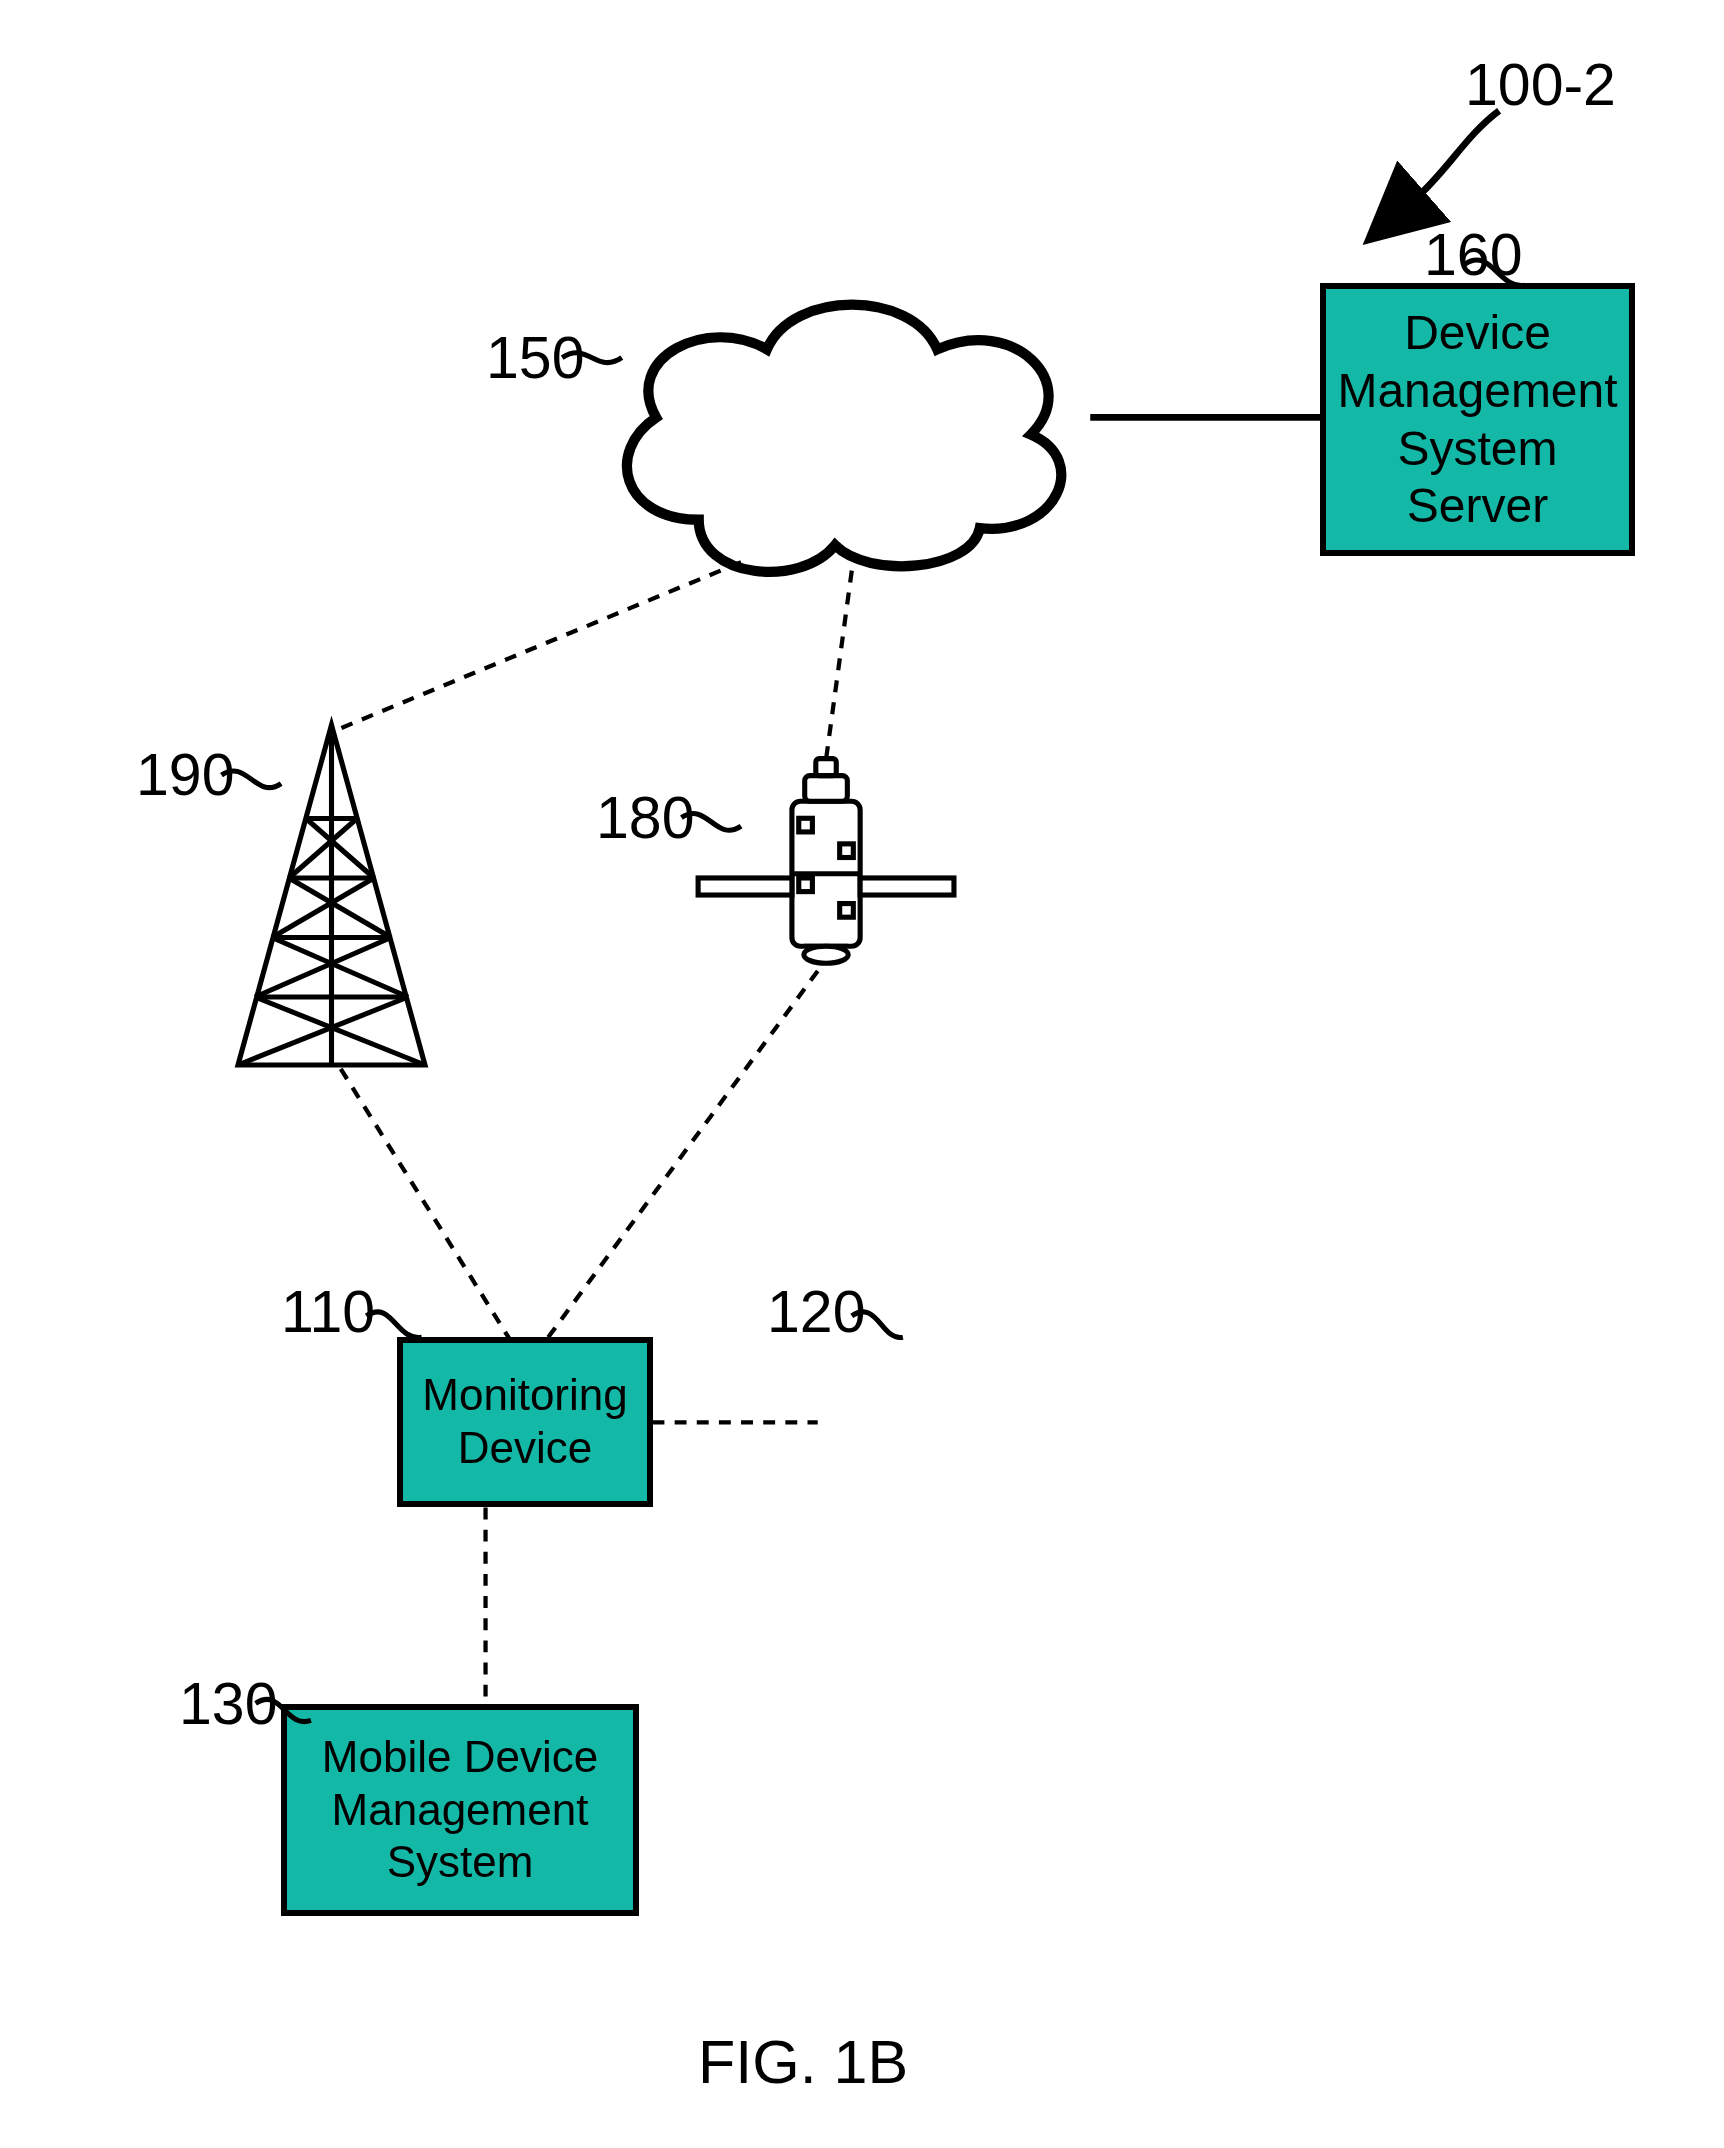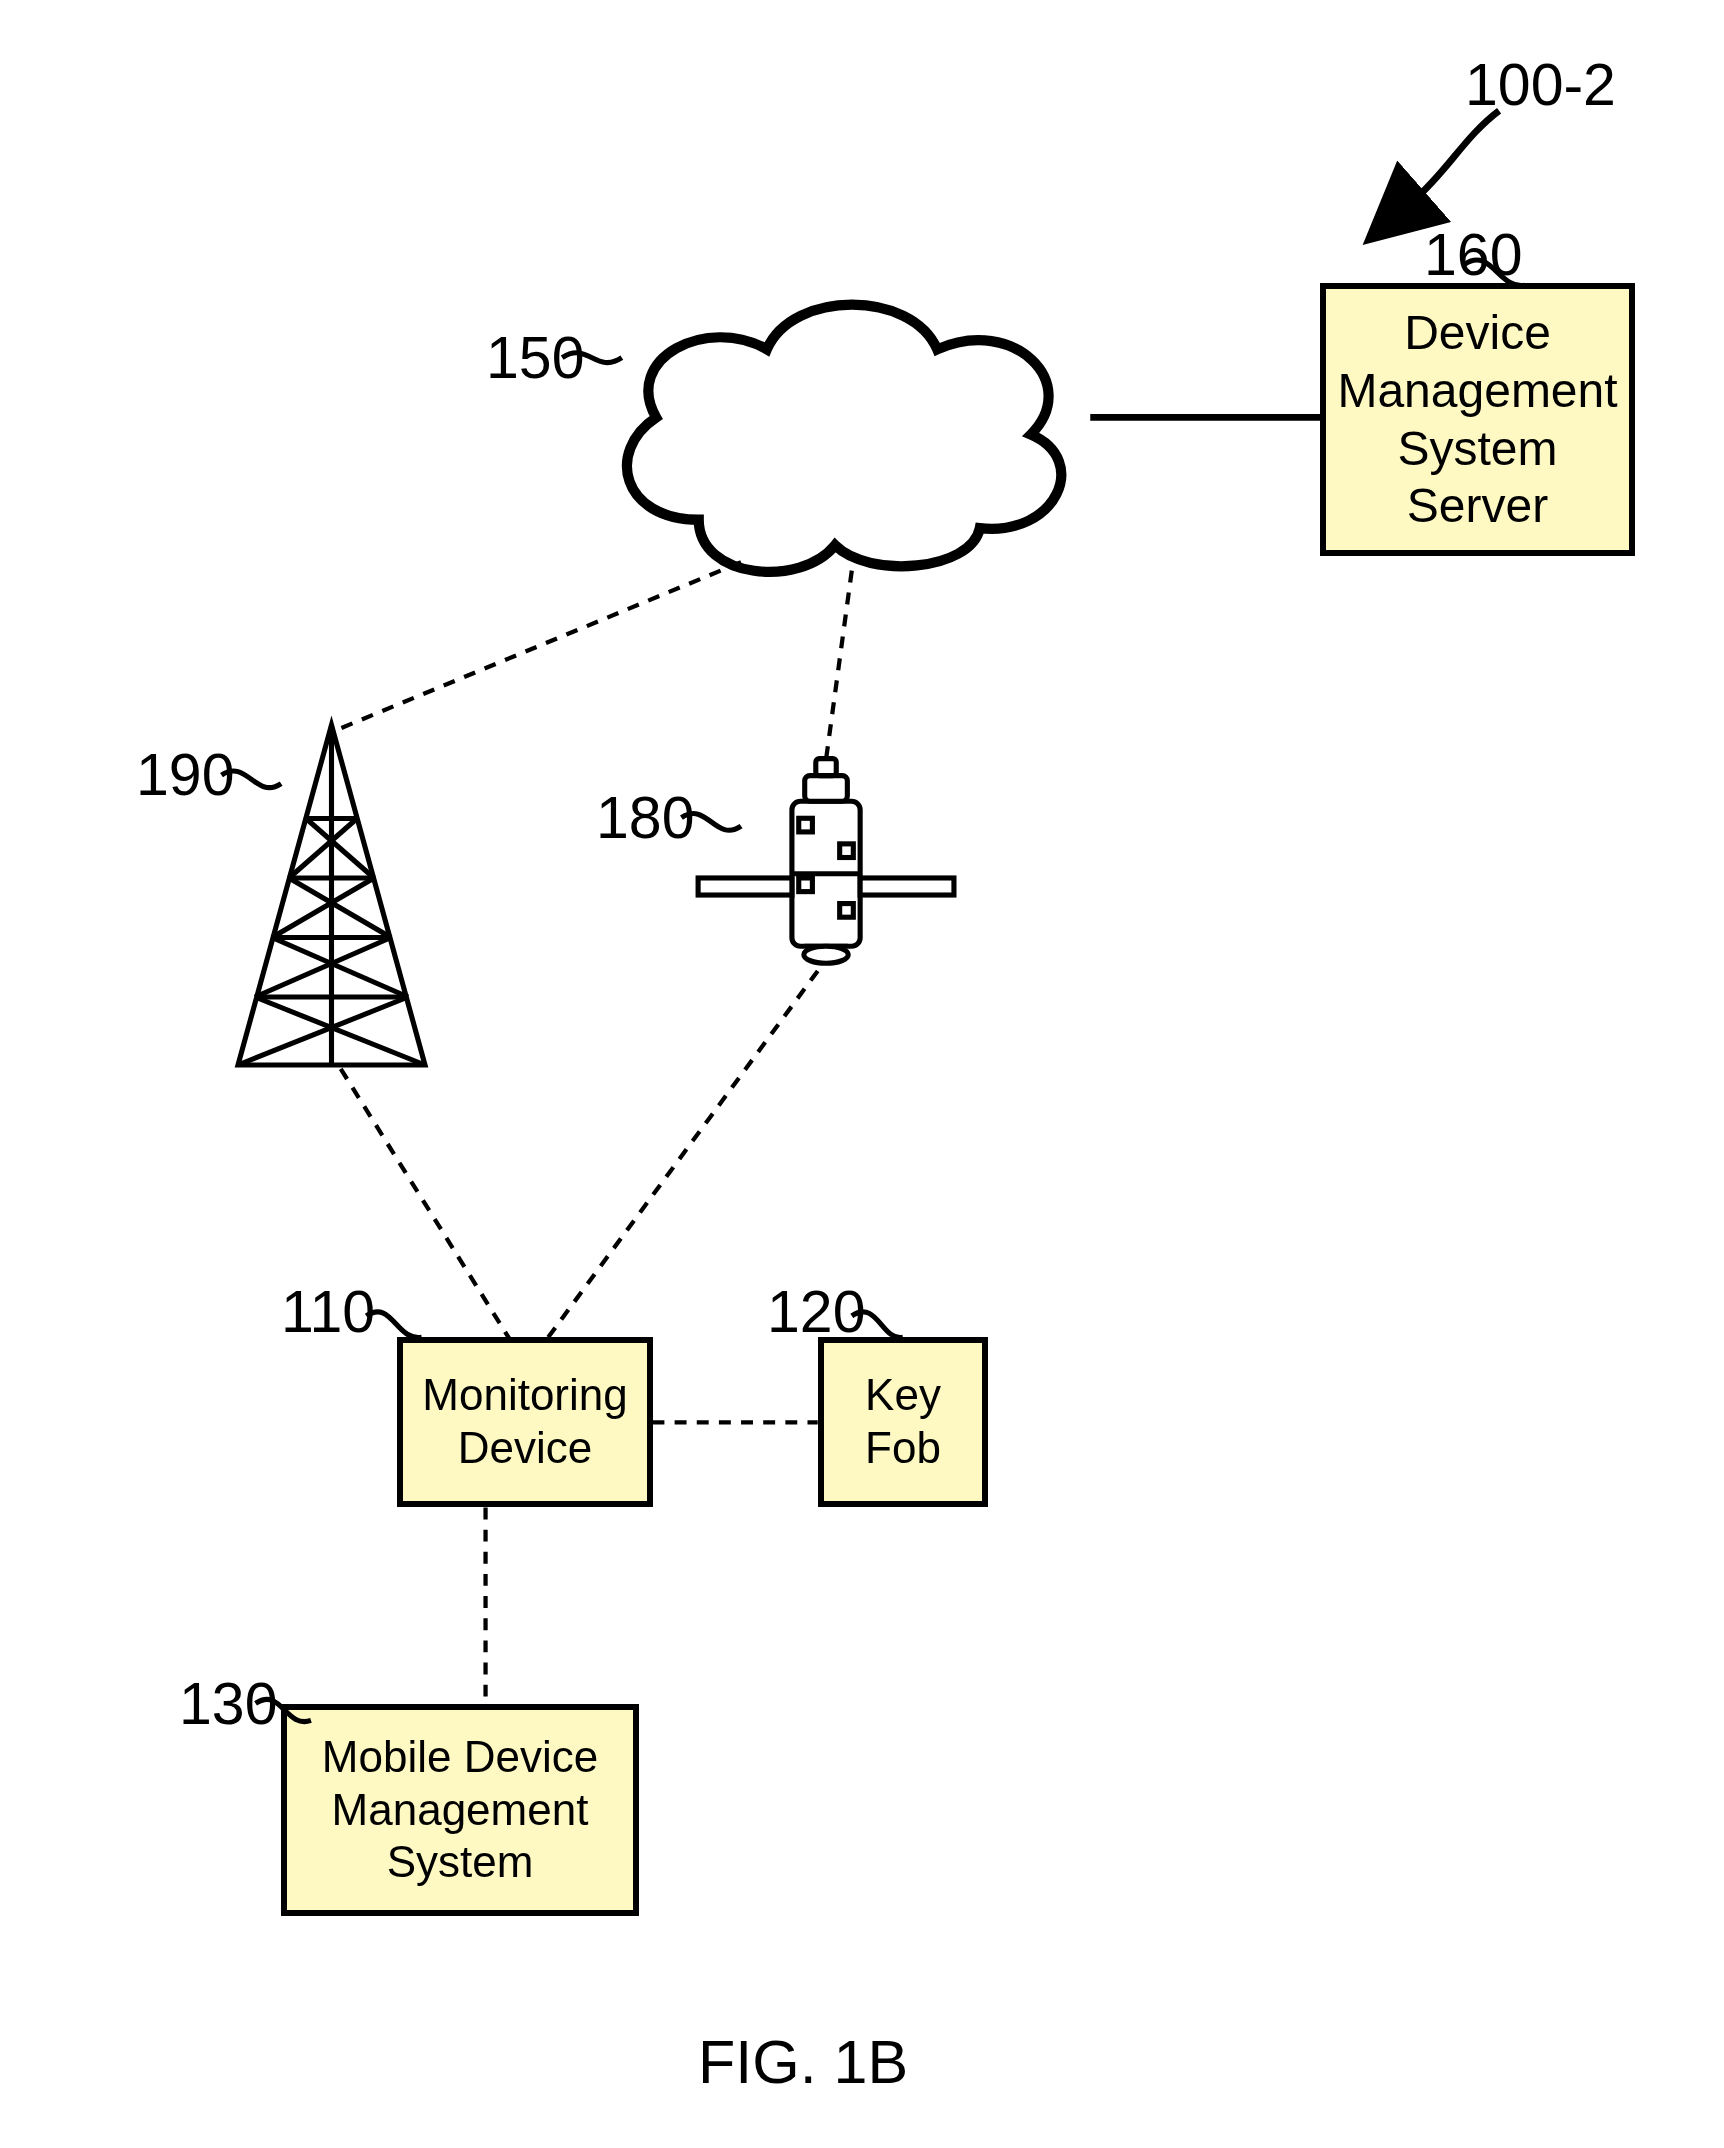--- a/index.html
+++ b/index.html
@@ -11,21 +11,21 @@
     font-family: Arial, Helvetica, sans-serif;
   }
   .stage {
     position: relative;
     width: 1724px;
     height: 2148px;
   }
   .box {
     position: absolute;
     border: 6.8px solid #000;
-    background: #fef9c3;
+    background: #14b8a6;
     display: flex;
     align-items: center;
     justify-content: center;
     text-align: center;
     font-size: 44px;
     line-height: 1.2;
     box-sizing: border-box;
     padding: 12px;
   }
   .ref-label {
@@ -60,24 +60,20 @@
 Management
 System
 Server</span>
   </div>
 
   <div class="box" style="left:397px; top:1337px; width:256px; height:170px;">
     <span style="white-space:pre-line;">Monitoring
 Device</span>
   </div>
 
-  <div class="box" style="left:818px; top:1337px; width:170px; height:170px;">
-    <span style="white-space:pre-line;">Key
-Fob</span>
-  </div>
 
   <div class="box" style="left:281px; top:1704px; width:358px; height:212px;">
     <span style="white-space:pre-line;">Mobile Device
 Management
 System</span>
   </div>
 
   <svg class="icon" style="left:571px; top:264px; width:528px; height:324px;" viewBox="0 0 620 380">
     <path d="M150 300
              C 60 300 40 220 100 180

